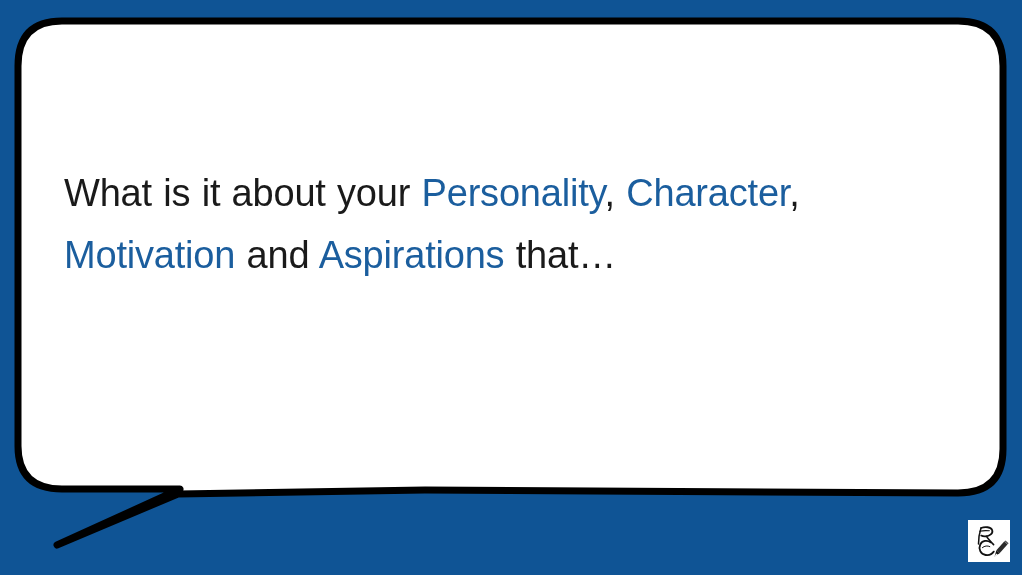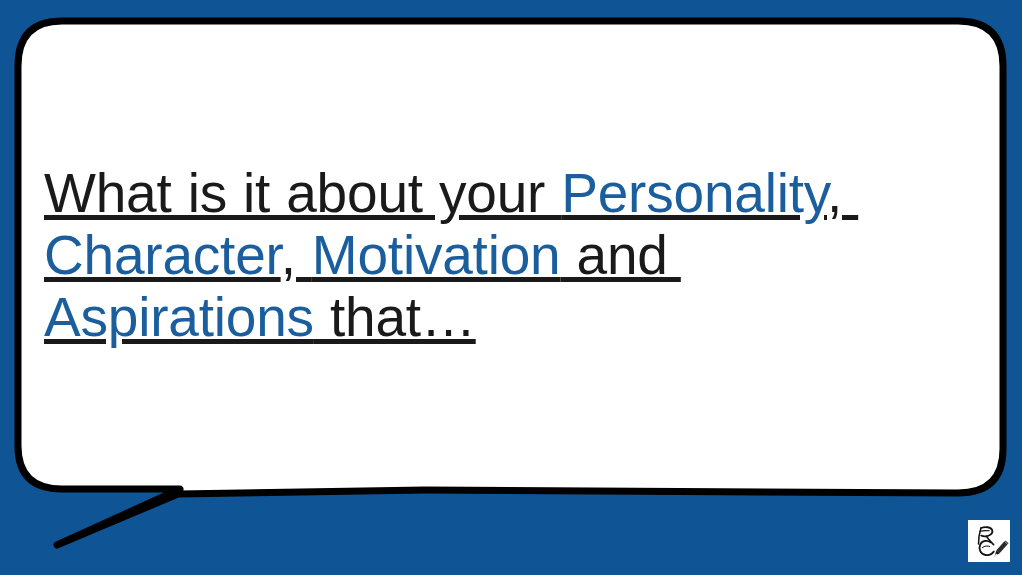--- a/index.html
+++ b/index.html
@@ -22,32 +22,31 @@
   #bubble-svg {
     position: absolute;
     left: 0;
     top: 0;
     width: 1022px;
     height: 575px;
     display: block;
   }
   #quote-block {
     position: absolute;
-    left: 44px;
+    left: 64px;
     top: 162px;
     width: 880px;
     font-family: "Liberation Sans", sans-serif;
-    font-size: 55px;
+    font-size: 38px;
     line-height: 62px;
     font-weight: 400;
     color: #1a1a1a;
     letter-spacing: -0.2px;
     white-space: pre-wrap;
     word-spacing: 1px;
-    text-decoration: underline;
   }
   #quote-block .hl {
     color: #1b5e9e;
   }
   #logo-badge {
     position: absolute;
     left: 968px;
     top: 520px;
     width: 42px;
     height: 42px;

